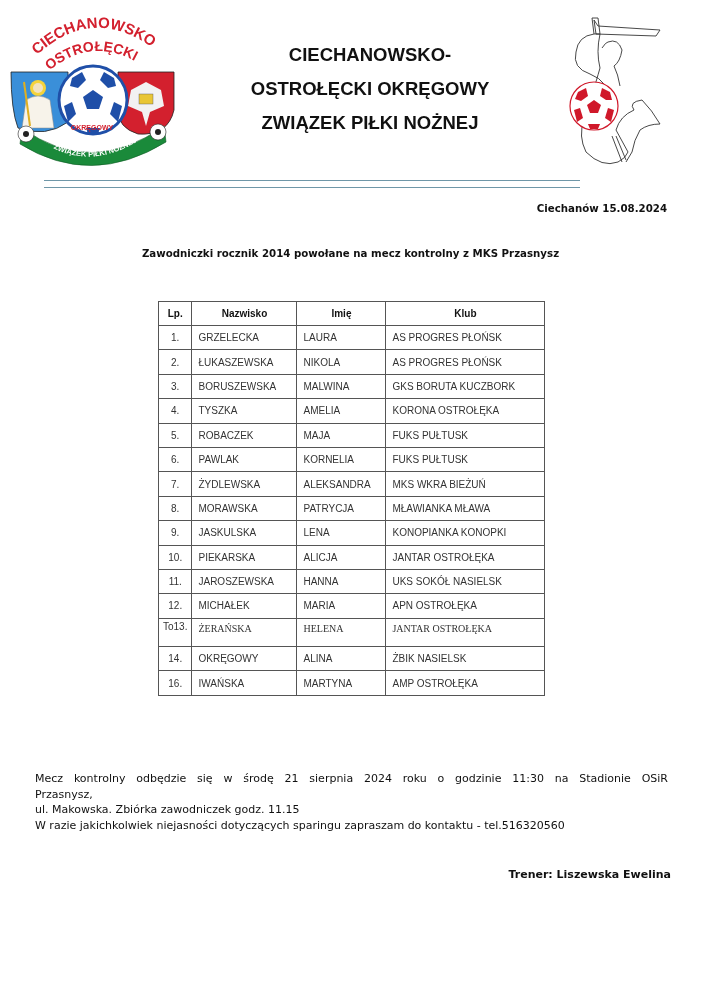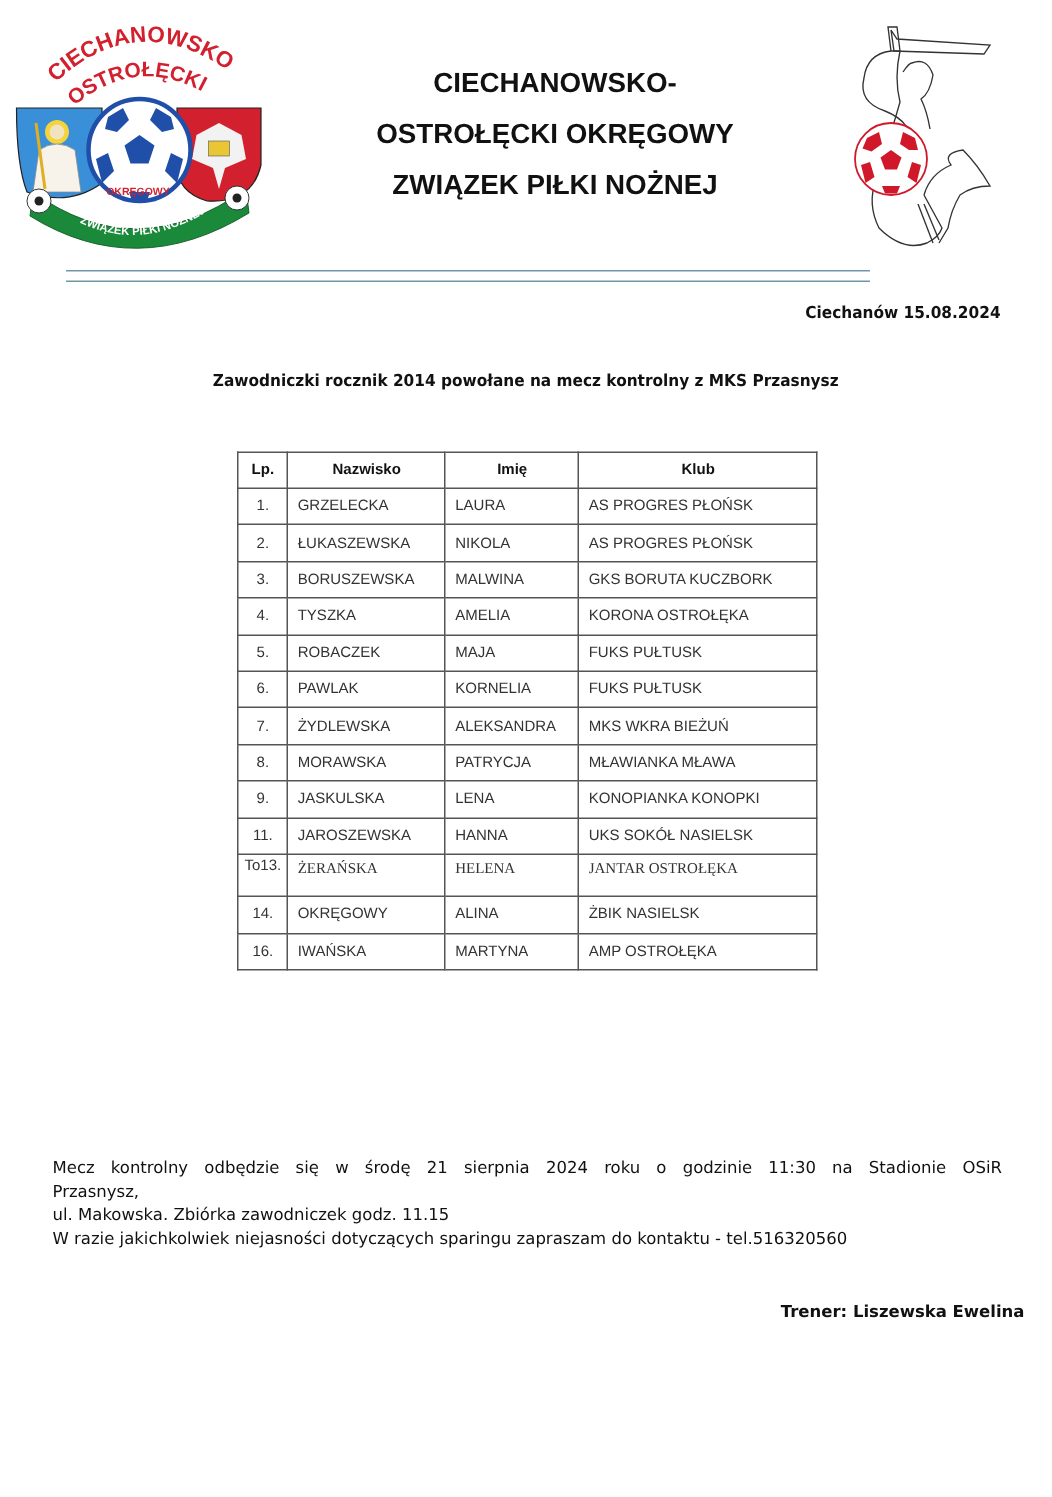--- a/index.html
+++ b/index.html
@@ -18,21 +18,21 @@
     table.roster th { font-weight: bold; text-align: center; color: #111; height: 23px; }
     table.roster td.lp { text-align: center; width: 22px; padding: 0 4px; }
     table.roster td.lp.wrap { line-height: 12px; vertical-align: top; padding-top: 2px; height: 25px; }
     table.roster td.name { width: 92px; }
     table.roster td.first { width: 76px; }
     table.roster td.club { width: 146px; margin-left: 44px; }
     table.roster td.tall { vertical-align: top; padding-top: 4px; font-family: Liberation Serif, serif; }
     .info { position: absolute; left: 35px; top: 771px; width: 633px; font-weight: normal; font-size: 11px; line-height: 15.5px; }
     .info p { margin: 0; }
     .info .justify { text-align: justify; text-align-last: justify; }
-    .coach { position: absolute; right: 18px; top: 868px; font-weight: bold; font-size: 11px; }
+    .coach { position: absolute; right: 30px; top: 868px; font-weight: bold; font-size: 11px; }
   </style>
 </head>
 <body>
 
 <div class="logo-left">
   <svg width="170" height="160" viewBox="0 0 170 160">
     <defs>
       <path id="arcTop1" d="M 28 48 Q 85 -8 150 40"></path>
       <path id="arcTop2" d="M 42 62 Q 88 22 140 58"></path>
       <path id="arcBottom" d="M 30 128 Q 85 168 145 122"></path>
@@ -169,24 +169,36 @@
         <td class="first">PATRYCJA</td>
         <td class="club">MŁAWIANKA MŁAWA</td>
       </tr>
       <tr>
         <td class="lp">9.</td>
         <td class="name">JASKULSKA</td>
         <td class="first">LENA</td>
         <td class="club">KONOPIANKA KONOPKI</td>
       </tr>
       <tr>
+        <td class="lp">10.</td>
+        <td class="name">PIEKARSKA</td>
+        <td class="first">ALICJA</td>
+        <td class="club">JANTAR OSTROŁĘKA</td>
+      </tr>
+      <tr>
         <td class="lp">11.</td>
         <td class="name">JAROSZEWSKA</td>
         <td class="first">HANNA</td>
         <td class="club">UKS SOKÓŁ NASIELSK</td>
+      </tr>
+      <tr>
+        <td class="lp">12.</td>
+        <td class="name">MICHAŁEK</td>
+        <td class="first">MARIA</td>
+        <td class="club">APN OSTROŁĘKA</td>
       </tr>
       <tr>
         <td class="lp wrap">To13.</td>
         <td class="name tall">ŻERAŃSKA</td>
         <td class="first tall">HELENA</td>
         <td class="club tall">JANTAR OSTROŁĘKA</td>
       </tr>
       <tr>
         <td class="lp">14.</td>
         <td class="name">OKRĘGOWY</td>

